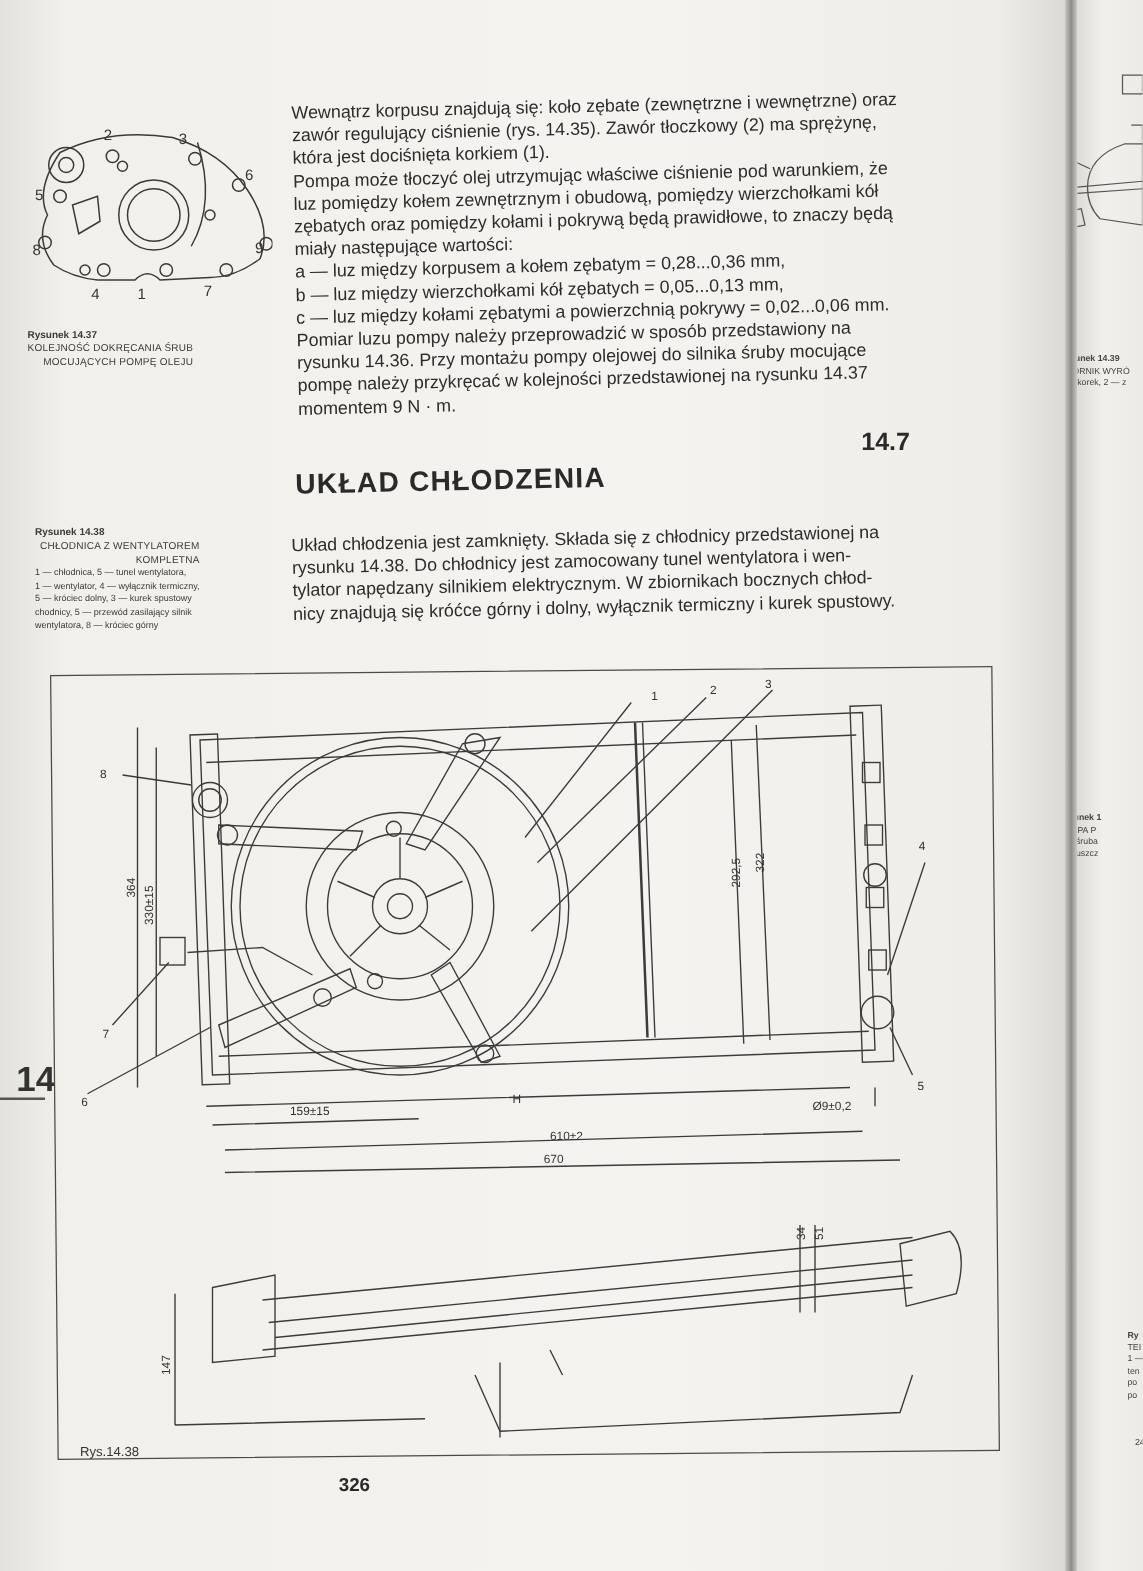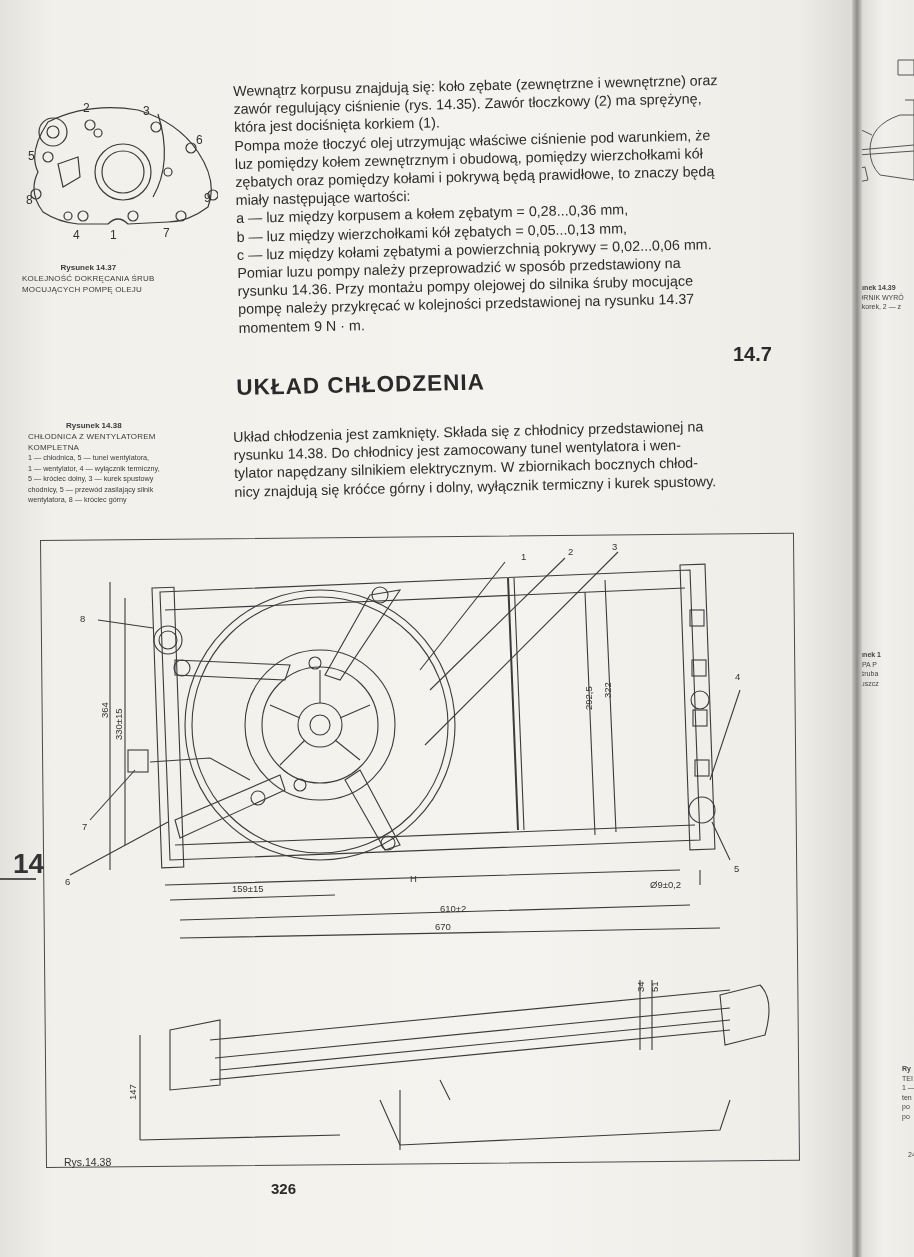--- a/index.html
+++ b/index.html
@@ -15,34 +15,34 @@
   .gutter {
     position:absolute; left:852px; top:0; width:10px; height:1257px;
     background:linear-gradient(90deg,#c9c8c3,#8d8c88 50%,#cfceca);
   }
   .next-page {
     position:absolute; left:862px; top:0; width:52px; height:1257px;
     background:linear-gradient(90deg,#dedcd7,#f1f0ec 40%,#ecebe6);
     overflow:hidden;
   }
   .caption { position:absolute; font-size:8px; line-height:11px; color:#3a3a3a; }
-  .caption .cap-title { font-weight:bold; display:block;text-align:center; }
-  .caption .cap-sub { text-transform:uppercase; display:block; letter-spacing:0.2px; }
+  .caption .cap-title { font-weight:bold; display:block; }
+  .caption .cap-sub { text-transform:uppercase; display:block; letter-spacing:0.2px;text-align:right; }
   .caption .cap-items { display:block; font-size:7.2px; line-height:10.5px; }
   .body-text {
     position:absolute; left:233px; width:552px; font-size:14.3px; line-height:18.2px;
     color:#2c2c2c; transform:rotate(-1.3deg); transform-origin:left top;
   }
   .body-text .line { display:block; white-space:nowrap; }
   .section-heading {
     position:absolute; left:236px; top:375px; font-size:22.5px; font-weight:bold;
     letter-spacing:1px; color:#2a2a2a; transform:rotate(-1.3deg); transform-origin:left top;
   }
   .section-number {
-    position:absolute; left:733px; top:343px; font-size:20px; font-weight:bold; color:#2a2a2a;
+    position:absolute; left:689px; top:343px; font-size:20px; font-weight:bold; color:#2a2a2a;
   }
   .chapter-tab {
     position:absolute; left:3px; top:848px; font-size:28px; font-weight:bold; color:#333;margin-left:10px;
   }
   .chapter-rule { position:absolute; left:0; top:878px; width:36px; height:2px; background:#555; }
   .page-number {
     position:absolute; left:271px; top:1180px; font-size:15px; font-weight:bold; color:#2a2a2a;
   }
   .figure-frame {
     position:absolute; left:40px; top:540px; width:752px; height:626px;

